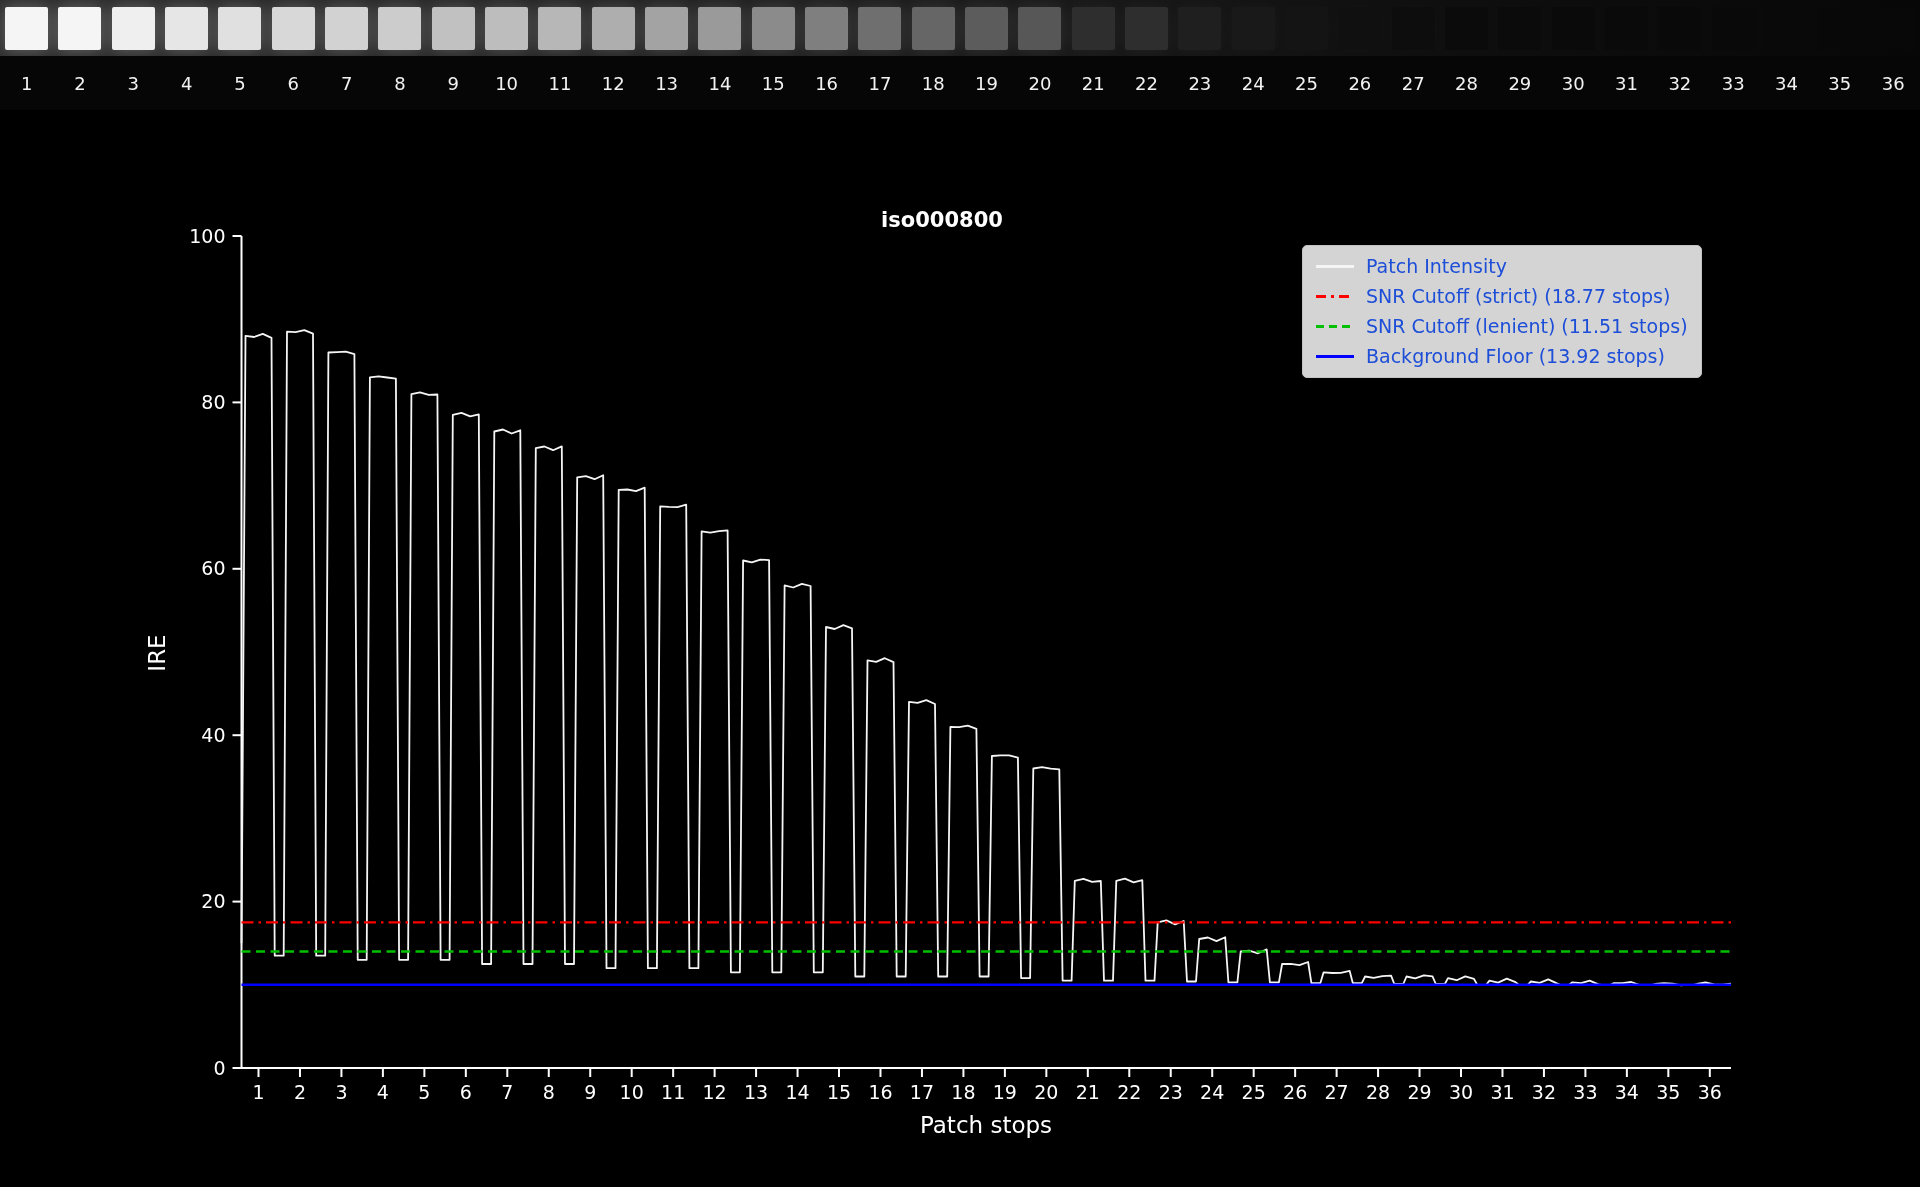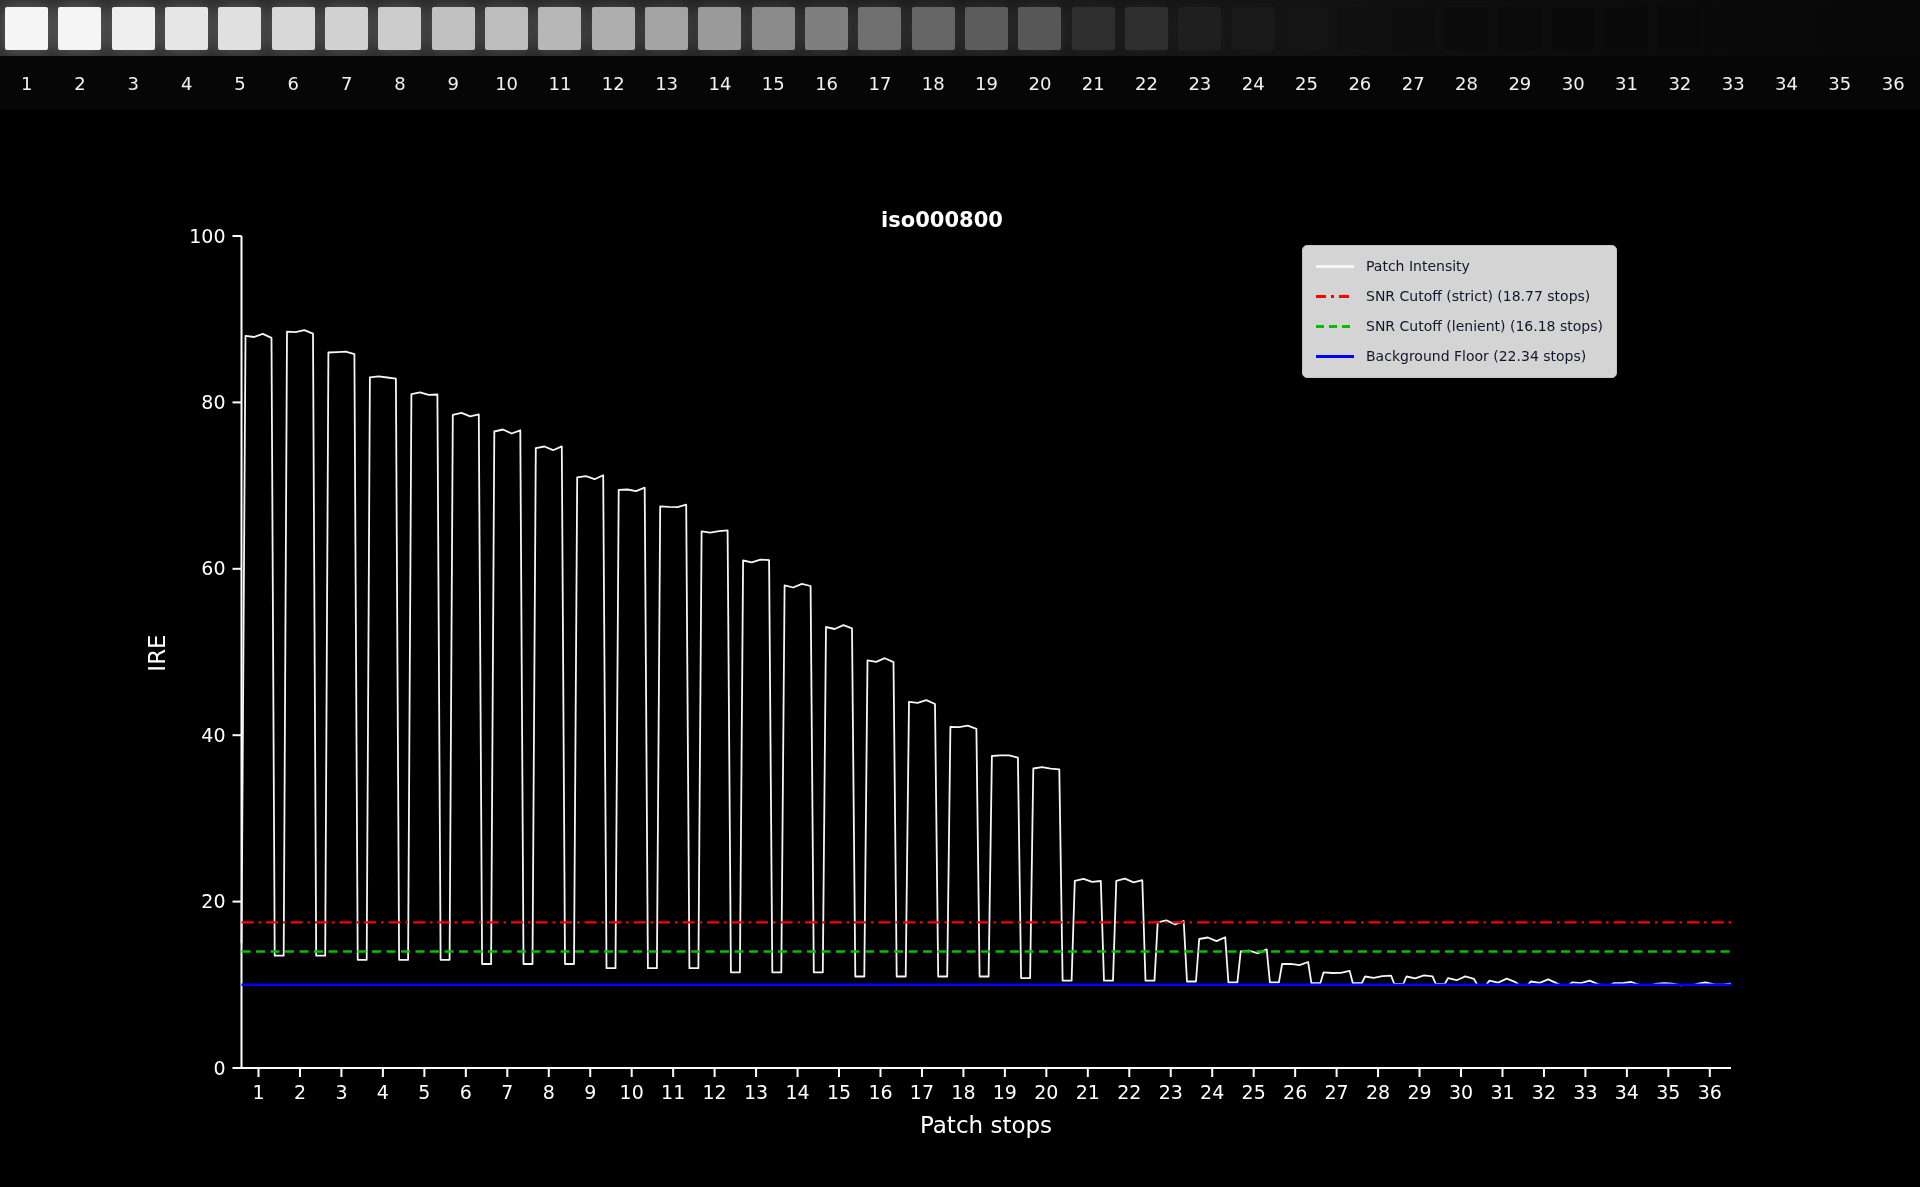--- a/index.html
+++ b/index.html
@@ -39,21 +39,21 @@
     font-size:23px;color:#fff;white-space:nowrap;
   }
   
   #legend{
     position:absolute;left:1302px;top:245px;z-index:2;
     background:#d4d4d4;border:1px solid #c4c4c4;border-radius:5px;
     padding:8px 13px;display:flex;flex-direction:column;gap:5px;width:max-content;
   }
   .legend-row{display:flex;align-items:center;gap:12px;height:25px;}
   .legend-swatch{width:38px;height:3px;flex:none;}
-  .legend-label{color:#0f172a;font-size:14px;line-height:25px;white-space:nowrap;}
+  .legend-label{color:#1d4ed8;font-size:19px;line-height:25px;white-space:nowrap;}
 </style>
 </head>
 <body>
 
 <div id="strip">
   <div id="strip-patches">
       <div class="patch-cell">
         <div class="patch" style="background: rgb(245, 245, 245); box-shadow: rgba(255, 255, 255, 0.29) 0px 0px 16px;"></div>
       </div>
       <div class="patch-cell">
@@ -302,19 +302,19 @@
     <div class="legend-row">
       <span class="legend-swatch" style="background: rgb(245, 245, 245);"></span>
       <span class="legend-label">Patch Intensity</span>
     </div>
     <div class="legend-row">
       <span class="legend-swatch" style="background: repeating-linear-gradient(90deg, rgb(255, 0, 0) 0px, rgb(255, 0, 0) 10px, transparent 10px, transparent 15px, rgb(255, 0, 0) 15px, rgb(255, 0, 0) 18px, transparent 18px, transparent 23px);"></span>
       <span class="legend-label">SNR Cutoff (strict) (18.77 stops)</span>
     </div>
     <div class="legend-row">
       <span class="legend-swatch" style="background: repeating-linear-gradient(90deg, rgb(0, 192, 0) 0px, rgb(0, 192, 0) 8px, transparent 8px, transparent 13px);"></span>
-      <span class="legend-label">SNR Cutoff (lenient) (16.18 stops)</span>
+      <span class="legend-label">SNR Cutoff (lenient) (11.51 stops)</span>
     </div>
     <div class="legend-row">
       <span class="legend-swatch" style="background: rgb(0, 0, 255);"></span>
-      <span class="legend-label">Background Floor (22.34 stops)</span>
+      <span class="legend-label">Background Floor (13.92 stops)</span>
     </div>
   </div>
 
 </body></html>

